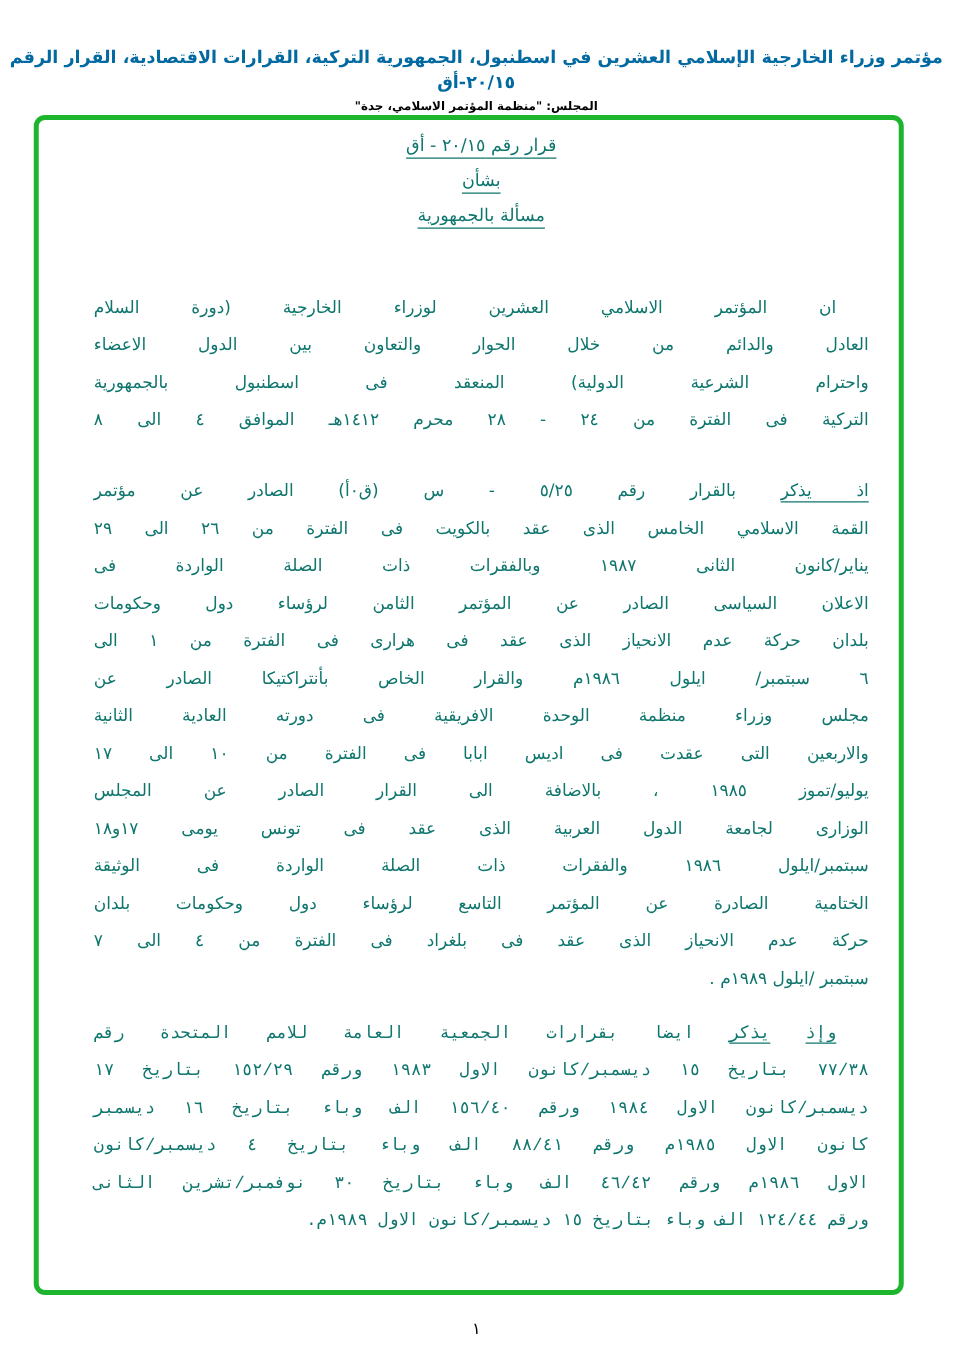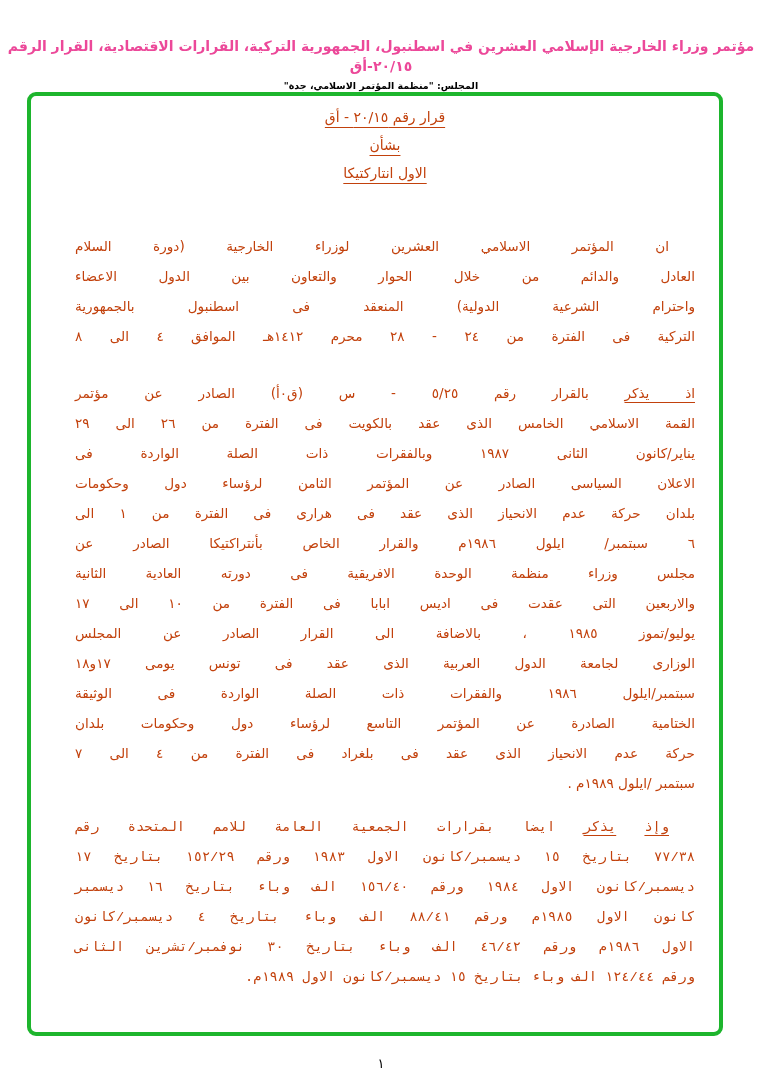--- a/index.html
+++ b/index.html
@@ -1,21 +1,21 @@
 <!DOCTYPE html>
 <html><head>
   <meta charset="utf-8">
   <style>
     html, body { margin: 0; padding: 0; background: #ffffff; }
     body { width: 762px; height: 1081px; position: relative; overflow: hidden; }
     .page-header { position: absolute; left: 0; top: 36px; width: 762px; text-align: center; direction: rtl; }
-    .header-title { font-family: "DejaVu Sans", sans-serif; font-weight: bold; font-size: 14px; color: #ec4899; line-height: 20px; letter-spacing: -0.2px; }
+    .header-title { font-family: "DejaVu Sans", sans-serif; font-weight: bold; font-size: 14px; color: #0369a1; line-height: 20px; letter-spacing: -0.2px; }
     .header-source { font-family: "DejaVu Sans", sans-serif; font-weight: bold; font-size: 9.5px; color: #000; line-height: 16px; margin-top: 2px; }
     .frame { position: absolute; left: 27px; top: 92px; width: 688px; height: 936px; border: 4px solid #1db52d; border-radius: 9px; }
-    .doc { position: absolute; left: 75px; top: 103px; width: 620px; direction: rtl; font-family: "DejaVu Sans", sans-serif; color: #c2410c; }
+    .doc { position: absolute; left: 75px; top: 103px; width: 620px; direction: rtl; font-family: "DejaVu Sans", sans-serif; color: #0f766e; }
     .titles { text-align: center; }
     .titles div { font-size: 14px; line-height: 28px; letter-spacing: 1px; }
     .titles span { text-decoration: underline; text-underline-offset: 5px; }
     .para { font-size: 13.6px; line-height: 30px; text-align: justify; letter-spacing: 0.6px; }
     .line { display: block; text-align-last: justify; white-space: nowrap; height: 30px; }
     .line.last { text-align-last: right; }
     .p1 { margin-top: 44px; }
     .p2 { margin-top: 27px; }
     .p3 { margin-top: 15px; font-family: Liberation Mono, monospace; }
     .indent { padding-right: 26px; }
@@ -32,21 +32,21 @@
     <span>"منظمة المؤتمر الاسلامي، جدة"</span>
   </div>
 </div>
 
 <div class="frame"></div>
 
 <div class="doc">
   <div class="titles">
     <div><span>قرار رقم ٢٠/١٥ - أق</span></div>
     <div><span>بشأن</span></div>
-    <div><span>الاول انتاركتيكا</span></div>
+    <div><span>مسألة بالجمهورية</span></div>
   </div>
 
   <div class="para p1">
     <span class="line indent">ان المؤتمر الاسلامي العشرين لوزراء الخارجية (دورة السلام</span>
     <span class="line">العادل والدائم من خلال الحوار والتعاون بين الدول الاعضاء</span>
     <span class="line">واحترام الشرعية الدولية) المنعقد فى اسطنبول بالجمهورية</span>
     <span class="line">التركية فى الفترة من ٢٤ - ٢٨ محرم ١٤١٢هـ الموافق ٤ الى ٨</span>
   </div>
 
   <div class="para p2">

